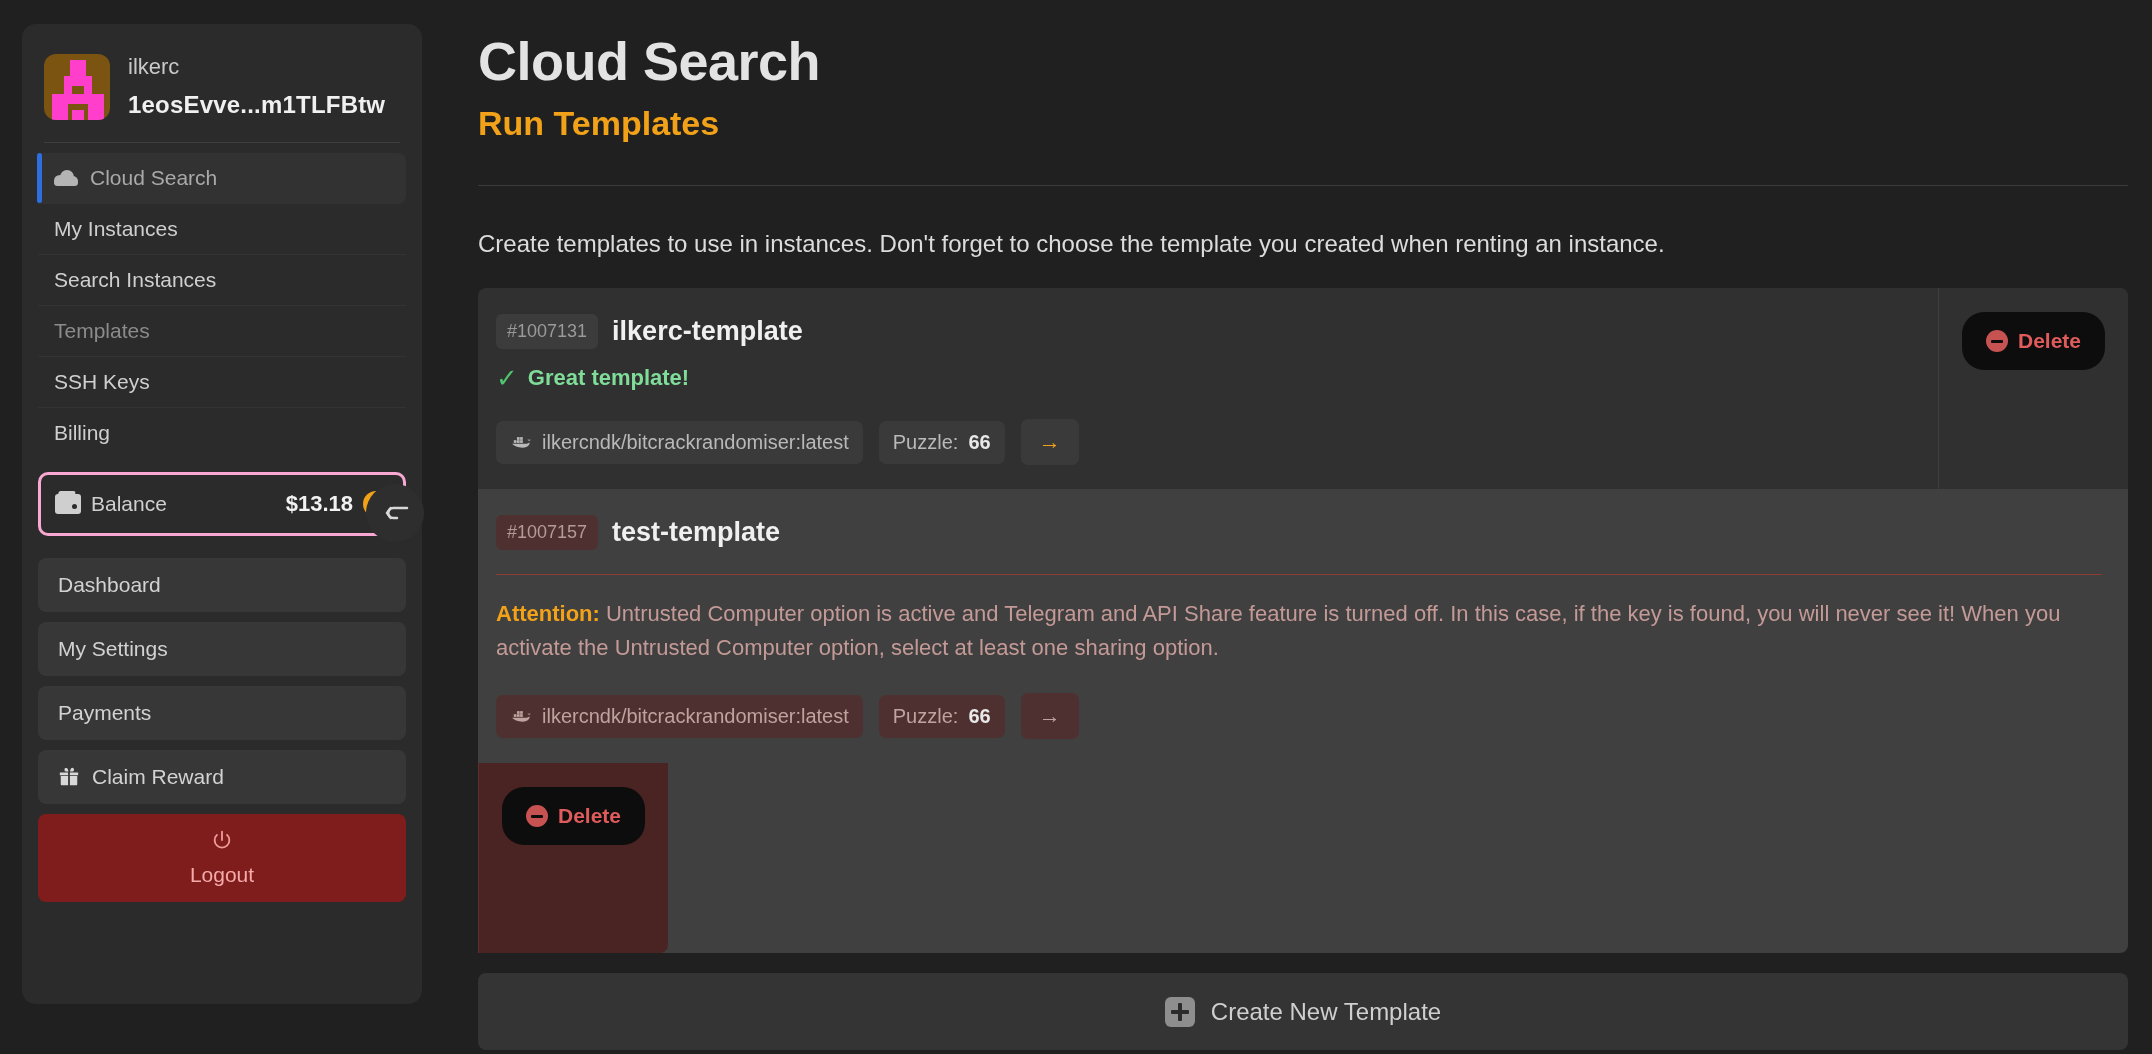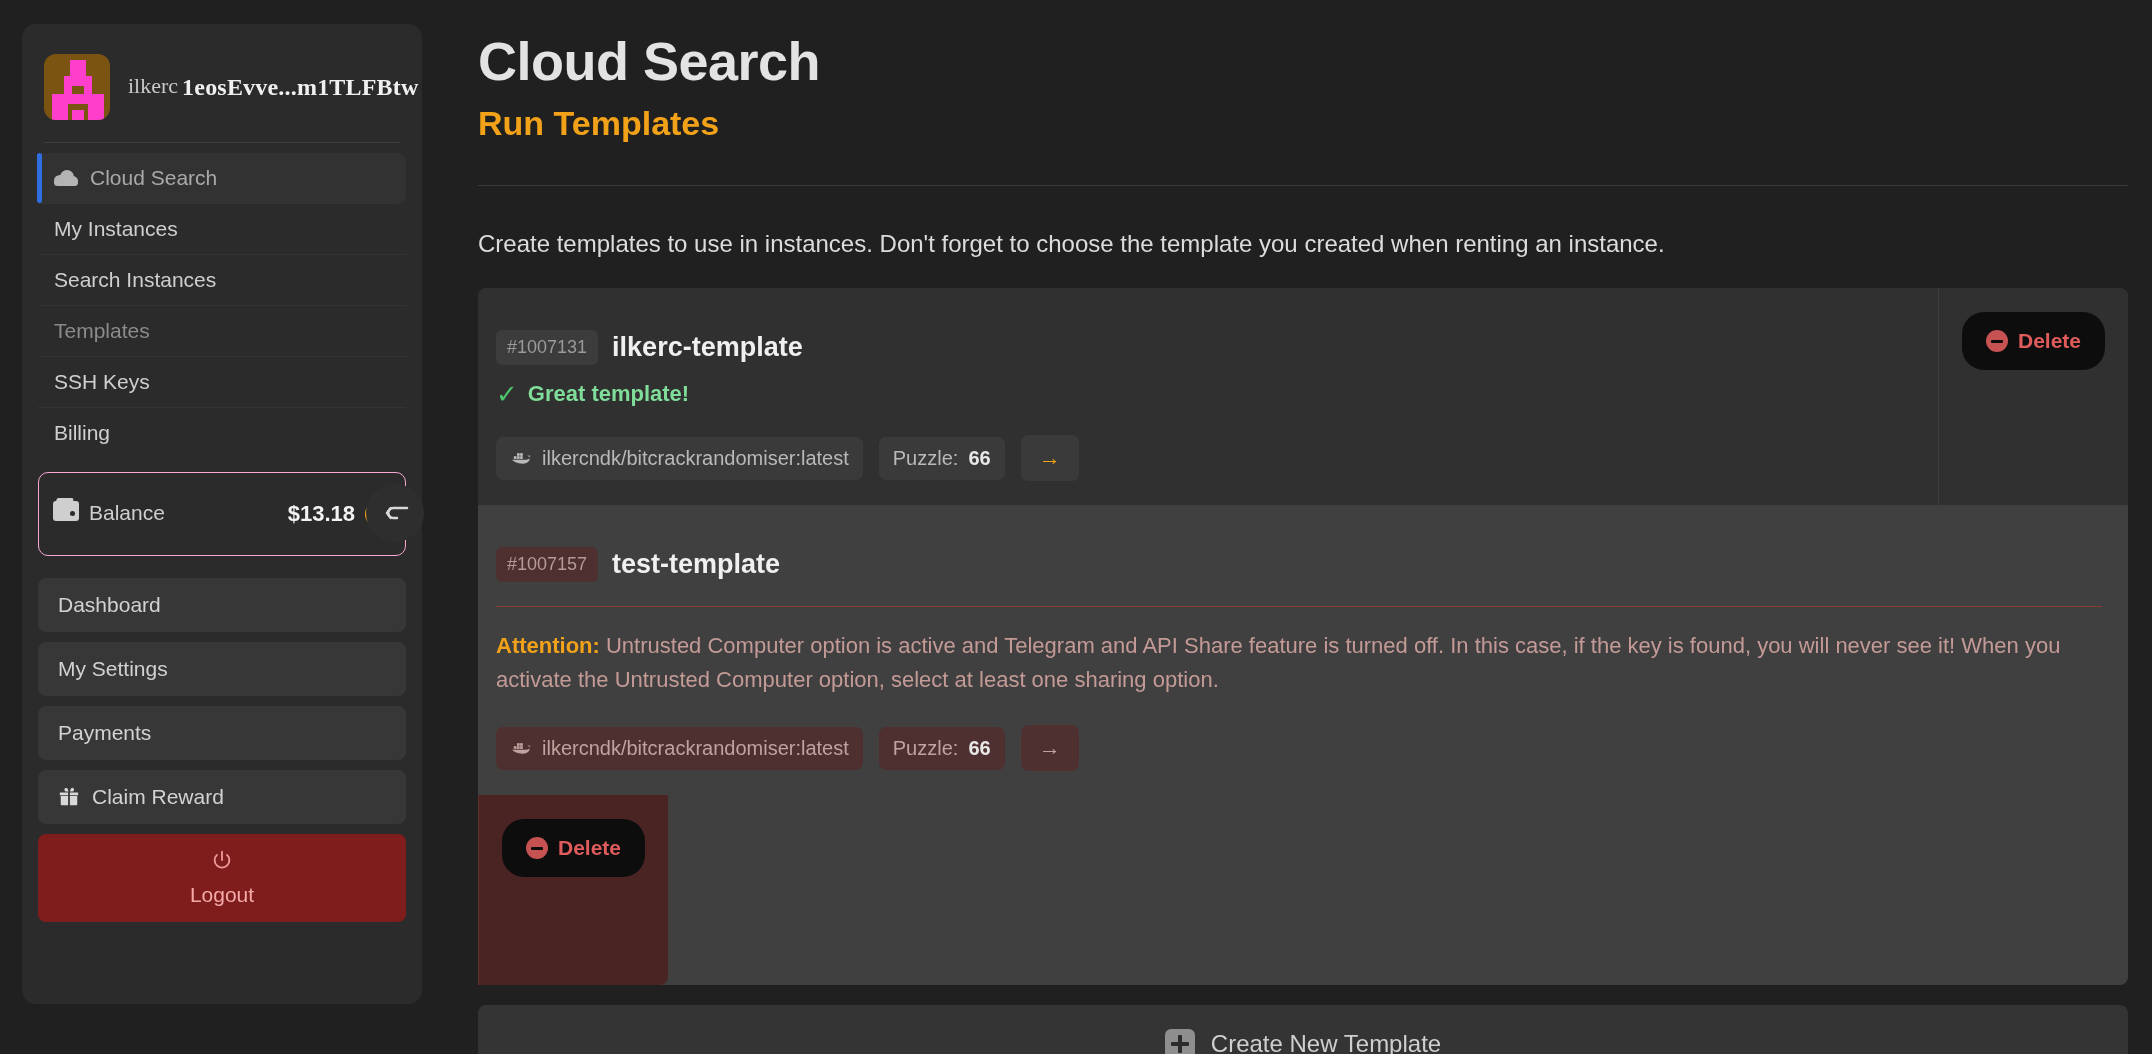--- a/index.html
+++ b/index.html
@@ -28,21 +28,21 @@
   .avatar i { position: absolute; background: #ff3ecb; display:block; }
   .p1 { left: 26px; top: 6px;  width: 16px; height: 20px; }
   .p2 { left: 20px; top: 22px; width: 28px; height: 10px; }
   .p3 { left: 20px; top: 32px; width: 8px;  height: 14px; }
   .p4 { left: 40px; top: 32px; width: 8px;  height: 14px; }
   .p5 { left: 8px;  top: 40px; width: 52px; height: 10px; }
   .p6 { left: 8px;  top: 50px; width: 16px; height: 16px; }
   .p7 { left: 44px; top: 50px; width: 16px; height: 16px; }
   .p8 { left: 28px; top: 56px; width: 12px; height: 10px; }
 
-  .profile-text { display: flex; flex-direction: row; gap: 4px; min-width: 0; font-family: Liberation Serif, serif; }
+  .profile-text { display: flex; flex-direction: column; gap: 12px; min-width: 0; }
   .profile-user { color: #c9c9c9; font-size: 22px; line-height: 1.1; }
   .profile-addr { color: #f0f0f0; font-size: 24px; font-weight: bold; letter-spacing: .2px; }
 
   .sep { height: 1px; background: #3d3d3d; margin: 4px 22px 10px 22px; }
 
   .nav-top { padding: 0 16px; }
   .nav-item {
     display: flex; align-items: center; gap: 12px;
     padding: 13px 16px; font-size: 21px; color: #cfcfcf;
     border-bottom: 1px solid #333; position: relative; cursor: pointer;
@@ -59,23 +59,23 @@
   .nav-item.dim { color: #8b8b8b; }
   .cloud-icon { width: 24px; height: 16px; position: relative; flex: 0 0 24px; }
   .cloud-icon b { position: absolute; background: #b4b4b4; border-radius: 50%; display: block; }
   .cloud-icon b:nth-child(1){ left:0; bottom:0; width:12px; height:11px; }
   .cloud-icon b:nth-child(2){ left:6px; bottom:2px; width:14px; height:14px; }
   .cloud-icon b:nth-child(3){ left:13px; bottom:0; width:11px; height:10px; }
   .cloud-icon b:nth-child(4){ left:0; bottom:0; width:24px; height:7px; border-radius:4px; }
 
   .balance-row { padding: 14px 16px 0 16px; }
   .balance {
-    display: flex; 
-    border: 1px solid #f9a8d4; border-radius: 10px;
-    padding: 28px 14px; gap: 10px;
+    display: flex; align-items: center;
+    border: 3px solid #f9a8d4; border-radius: 10px;
+    padding: 16px 14px; gap: 10px;
   }
   .wallet-icon { width: 26px; height: 20px; position: relative; flex: 0 0 26px; }
   .wallet-icon .body {
     position: absolute; inset: 0; background: #cfcfcf; border-radius: 3px;
   }
   .wallet-icon .flap {
     position: absolute; left: 3px; top: -3px; width: 17px; height: 8px;
     background: #cfcfcf; border-radius: 2px 2px 0 0; transform: skewX(-10deg);
   }
   .wallet-icon .dot {
@@ -114,21 +114,21 @@
 
   
   .main { flex: 1; padding: 30px 24px 0 54px; min-width: 0; }
   .page-title { color: #e3e3e3; font-size: 54px; font-weight: bold; letter-spacing: -.5px; }
   .page-sub { color: #f2a218; font-size: 34px; font-weight: bold; margin-top: 12px; }
   .hr { height: 1px; background: #3a3a3a; margin: 42px 0 0 0; }
   .intro { color: #dcdcdc; font-size: 24px; margin: 44px 0 30px 0; }
 
   .cards { display: flex; flex-direction: column; }
   .card { display: flex; align-items: stretch; }
-  .card-main { flex: 1; padding: 42px 26px 24px 18px; min-width: 0; }
+  .card-main { flex: 1; padding: 26px 26px 24px 18px; min-width: 0; }
   .card-side { width: 190px; flex: 0 0 190px; display: flex; justify-content: center; padding-top: 24px; }
   .card.one { background: #303030; border-radius: 8px 8px 0 0; }
   .card.one .card-side { border-left: 1px solid #3e3e3e; background: #303030; border-radius: 0 8px 0 0; }
   .card.two { background: #404040; border-radius: 0 0 8px 8px; flex-direction: column; }
   .card.two .card-side { border-left: 1px solid #5e2f2f; background: #4a2323; border-radius: 0 0 8px 0; }
 
   .card-head { display: flex; align-items: center; gap: 14px; }
   .badge {
     background: #3c3c3c; color: #9a9a9a; font-size: 18px;
     padding: 7px 11px; border-radius: 6px;

